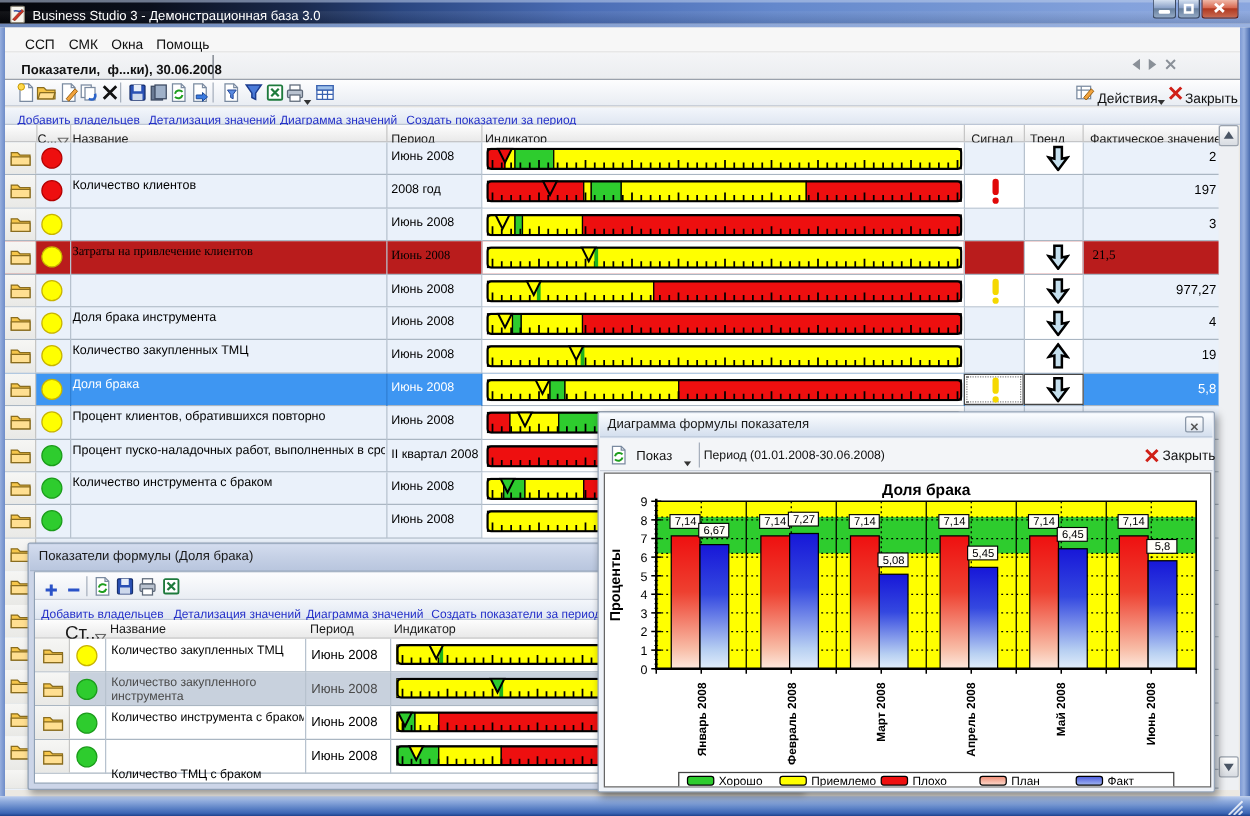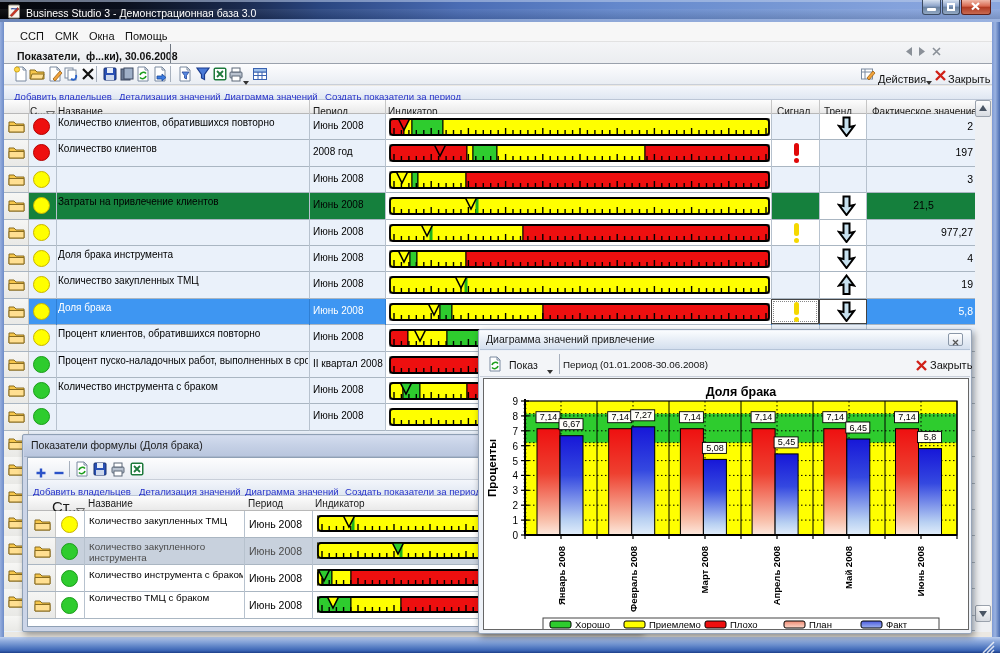--- a/index.html
+++ b/index.html
@@ -202,21 +202,20 @@
     </div>
     <div class="abs" style="left:29px;top:4px;">
       <div style="width:17px;height:17px;border-radius:50%;background:#ee0f0f;border:1px solid #b30000;"></div>
     </div>
     <div class="abs" style="left:52px;top:0;width:1px;height:26px;background:#b7c2ce"></div>
     <div class="abs" style="left:305px;top:0;width:1px;height:26px;background:#b7c2ce"></div>
     <div class="abs" style="left:381px;top:0;width:1px;height:26px;background:#b7c2ce"></div>
     <div class="abs" style="left:767px;top:0;width:1px;height:26px;background:#b7c2ce"></div>
     <div class="abs" style="left:815px;top:0;width:1px;height:26px;background:#b7c2ce"></div>
     <div class="abs" style="left:862px;top:0;width:1px;height:26px;background:#b7c2ce"></div>
-    <div class="abs" style="left:54px;top:3px;width:250px;font-size:10px;color:#000;line-height:11px;white-space:nowrap;overflow:hidden;">Количество клиентов, обратившихся повторно</div>
     <div class="abs" style="left:309px;top:6px;width:72px;overflow:hidden;font-size:10px;color:#000;white-space:nowrap;">Июнь 2008</div>
     <div class="abs" style="left:382px;top:0;width:385px;height:25px;background:#fff;"></div>
     <div class="abs" style="left:385px;top:4px;">
       <svg width="381" height="18" style="display:block">
         <rect x="1" y="1" width="14" height="16" fill="#ee0f0f" stroke="#000" stroke-width="1"></rect>
         <rect x="15" y="1" width="8" height="16" fill="#ffff00" stroke="#000" stroke-width="1"></rect>
         <rect x="23" y="1" width="31" height="16" fill="#2ecc2e" stroke="#000" stroke-width="1"></rect>
         <rect x="54" y="1" width="326" height="16" fill="#ffff00" stroke="#000" stroke-width="1"></rect>
         <path d="M5.0 17 v-7 M12.4 17 v-5 M19.9 17 v-5 M27.3 17 v-5 M34.8 17 v-5 M42.2 17 v-7 M49.6 17 v-5 M57.1 17 v-5 M64.5 17 v-5 M72.0 17 v-5 M79.4 17 v-7 M86.8 17 v-5 M94.3 17 v-5 M101.7 17 v-5 M109.2 17 v-5 M116.6 17 v-7 M124.0 17 v-5 M131.5 17 v-5 M138.9 17 v-5 M146.4 17 v-5 M153.8 17 v-7 M161.2 17 v-5 M168.7 17 v-5 M176.1 17 v-5 M183.6 17 v-5 M191.0 17 v-7 M198.4 17 v-5 M205.9 17 v-5 M213.3 17 v-5 M220.8 17 v-5 M228.2 17 v-7 M235.6 17 v-5 M243.1 17 v-5 M250.5 17 v-5 M258.0 17 v-5 M265.4 17 v-7 M272.8 17 v-5 M280.3 17 v-5 M287.7 17 v-5 M295.2 17 v-5 M302.6 17 v-7 M310.0 17 v-5 M317.5 17 v-5 M324.9 17 v-5 M332.4 17 v-5 M339.8 17 v-7 M347.2 17 v-5 M354.7 17 v-5 M362.1 17 v-5 M369.6 17 v-5 M377.0 17 v-7" stroke="#000" stroke-width="1.4" fill="none"></path>
         <rect x="1" y="1" width="379" height="16" rx="3" fill="none" stroke="#000" stroke-width="1.8"></rect>
@@ -297,21 +296,21 @@
         <rect x="23" y="1" width="6" height="16" fill="#2ecc2e" stroke="#000" stroke-width="1"></rect>
         <rect x="29" y="1" width="48" height="16" fill="#ffff00" stroke="#000" stroke-width="1"></rect>
         <rect x="77" y="1" width="303" height="16" fill="#ee0f0f" stroke="#000" stroke-width="1"></rect>
         <path d="M5.0 17 v-7 M12.4 17 v-5 M19.9 17 v-5 M27.3 17 v-5 M34.8 17 v-5 M42.2 17 v-7 M49.6 17 v-5 M57.1 17 v-5 M64.5 17 v-5 M72.0 17 v-5 M79.4 17 v-7 M86.8 17 v-5 M94.3 17 v-5 M101.7 17 v-5 M109.2 17 v-5 M116.6 17 v-7 M124.0 17 v-5 M131.5 17 v-5 M138.9 17 v-5 M146.4 17 v-5 M153.8 17 v-7 M161.2 17 v-5 M168.7 17 v-5 M176.1 17 v-5 M183.6 17 v-5 M191.0 17 v-7 M198.4 17 v-5 M205.9 17 v-5 M213.3 17 v-5 M220.8 17 v-5 M228.2 17 v-7 M235.6 17 v-5 M243.1 17 v-5 M250.5 17 v-5 M258.0 17 v-5 M265.4 17 v-7 M272.8 17 v-5 M280.3 17 v-5 M287.7 17 v-5 M295.2 17 v-5 M302.6 17 v-7 M310.0 17 v-5 M317.5 17 v-5 M324.9 17 v-5 M332.4 17 v-5 M339.8 17 v-7 M347.2 17 v-5 M354.7 17 v-5 M362.1 17 v-5 M369.6 17 v-5 M377.0 17 v-7" stroke="#000" stroke-width="1.4" fill="none"></path>
         <rect x="1" y="1" width="379" height="16" rx="3" fill="none" stroke="#000" stroke-width="1.8"></rect>
         <path d="M7.5 1 L18.5 1 L13 12 Z" fill="#ffff00" stroke="#000" stroke-width="1.6"></path>
       </svg>
     </div>
     <div class="abs" style="left:870px;top:6px;width:99px;text-align:right;font-size:10.5px;color:#000;">3</div>
   </div>
-<div class="abs" style="left:4px;top:193px;width:971px;height:27px;background:#15803d;border-bottom:1px solid #aab6c2;">
+<div class="abs" style="left:4px;top:193px;width:971px;height:27px;background:#b91c1c;border-bottom:1px solid #aab6c2;font-family:Liberation Serif, serif;">
     <div class="abs" style="left:0;top:0;width:25px;height:26px;background:linear-gradient(180deg,#f6f6f4,#e9e9e6);border-right:1px solid #c6c6c4;"></div>
     <div class="abs" style="left:4px;top:5px;">
       <svg width="17" height="14" style="display:block">
         <path d="M1 3 L6 3 L8 5 L16 5 L16 13 L1 13 Z" fill="#f6c64a" stroke="#8a6d1f" stroke-width="1"></path>
         <path d="M1 6.5 L16 6.5 L16 13 L1 13 Z" fill="#ffdf91" stroke="#8a6d1f" stroke-width="1"></path>
       </svg>
     </div>
     <div class="abs" style="left:29px;top:4px;">
       <div style="width:17px;height:17px;border-radius:50%;background:#ffff00;border:1px solid #c8b400;"></div>
     </div>
@@ -332,21 +331,21 @@
         <rect x="1" y="1" width="379" height="16" rx="3" fill="none" stroke="#000" stroke-width="1.8"></rect>
         <path d="M76.5 1 L87.5 1 L82 12 Z" fill="#ffff00" stroke="#000" stroke-width="1.6"></path>
       </svg>
     </div>
     <div class="abs" style="left:816px;top:0px;width:46px;height:26px;background:#fff;"></div>
     <div class="abs" style="left:833px;top:2px;">
       <svg width="19" height="21" style="display:block">
         <path d="M6.5 1.5 L12.5 1.5 L12.5 11 L17 10 L9.5 20 L2 10 L6.5 11 Z" fill="#c6e0ee" stroke="#000" stroke-width="2" stroke-linejoin="miter"></path>
       </svg>
     </div>
-    <div class="abs" style="left:870px;top:6px;width:99px;text-align:center;font-size:10.5px;color:#000;">21,5</div>
+    <div class="abs" style="left:870px;top:6px;width:99px;text-align:left;font-size:10.5px;color:#000;">21,5</div>
   </div>
 <div class="abs" style="left:4px;top:220px;width:971px;height:26px;background:#eaf1fa;border-bottom:1px solid #aab6c2;">
     <div class="abs" style="left:0;top:0;width:25px;height:25px;background:linear-gradient(180deg,#f6f6f4,#e9e9e6);border-right:1px solid #c6c6c4;"></div>
     <div class="abs" style="left:4px;top:5px;">
       <svg width="17" height="14" style="display:block">
         <path d="M1 3 L6 3 L8 5 L16 5 L16 13 L1 13 Z" fill="#f6c64a" stroke="#8a6d1f" stroke-width="1"></path>
         <path d="M1 6.5 L16 6.5 L16 13 L1 13 Z" fill="#ffdf91" stroke="#8a6d1f" stroke-width="1"></path>
       </svg>
     </div>
     <div class="abs" style="left:29px;top:4px;">
@@ -865,39 +864,39 @@
             <path d="M1 3 L6 3 L8 5 L16 5 L16 13 L1 13 Z" fill="#f6c64a" stroke="#8a6d1f" stroke-width="1"></path>
             <path d="M1 6.5 L16 6.5 L16 13 L1 13 Z" fill="#ffdf91" stroke="#8a6d1f" stroke-width="1"></path>
           </svg>
         </div>
 <div class="abs" style="left:33px;top:5px;">
           <div style="width:17px;height:17px;border-radius:50%;background:#2ecc2e;border:1px solid #1a9c1a;"></div>
         </div>
 <div class="abs" style="left:56px;top:0;width:1px;height:27px;background:#b7c2ce"></div>
 <div class="abs" style="left:216px;top:0;width:1px;height:27px;background:#b7c2ce"></div>
 <div class="abs" style="left:284px;top:0;width:1px;height:27px;background:#b7c2ce"></div>
-<div class="abs" style="left:61px;top:0;width:128px;font-size:9.8px;line-height:11px;color:#000;white-space:nowrap;overflow:hidden;">Количество ТМЦ с браком</div>
+<div class="abs" style="left:61px;top:22px;width:128px;font-size:9.8px;line-height:11px;color:#000;white-space:nowrap;overflow:hidden;">Количество ТМЦ с браком</div>
 <div class="abs" style="left:221px;top:7px;font-size:10.5px;color:#000;white-space:nowrap;">Июнь 2008</div>
 <div class="abs" style="left:289px;top:4px;">
           <svg width="310" height="17" style="display:block">
             <rect x="0" y="1" width="34" height="15" fill="#2ecc2e" stroke="#000" stroke-width="1"></rect>
             <rect x="34" y="1" width="50" height="15" fill="#ffff00" stroke="#000" stroke-width="1"></rect>
             <rect x="84" y="1" width="226" height="15" fill="#ee0f0f" stroke="#000" stroke-width="1"></rect>
             <path d="M5.0 16 v-7 M12.2 16 v-5 M19.4 16 v-5 M26.6 16 v-5 M33.8 16 v-5 M41.0 16 v-7 M48.2 16 v-5 M55.4 16 v-5 M62.6 16 v-5 M69.8 16 v-5 M77.0 16 v-7 M84.2 16 v-5 M91.4 16 v-5 M98.6 16 v-5 M105.8 16 v-5 M113.0 16 v-7 M120.2 16 v-5 M127.4 16 v-5 M134.6 16 v-5 M141.8 16 v-5 M149.0 16 v-7 M156.2 16 v-5 M163.4 16 v-5 M170.6 16 v-5 M177.8 16 v-5 M185.0 16 v-7 M192.2 16 v-5 M199.4 16 v-5 M206.6 16 v-5 M213.8 16 v-5 M221.0 16 v-7 M228.2 16 v-5 M235.4 16 v-5 M242.6 16 v-5 M249.8 16 v-5 M257.0 16 v-7 M264.2 16 v-5 M271.4 16 v-5 M278.6 16 v-5 M285.8 16 v-5 M293.0 16 v-7 M300.2 16 v-5" stroke="#000" stroke-width="1.4" fill="none"></path>
             <rect x="1" y="1" width="308" height="15" rx="3" fill="none" stroke="#000" stroke-width="1.8"></rect>
             <path d="M10.5 1 L21.5 1 L16 12 Z" fill="#ffff00" stroke="#000" stroke-width="1.6"></path>
           </svg>
         </div>
 </div>
 </div>
 </div>
 <div class="abs" style="left:478px;top:329px;width:494px;height:305px;z-index:10;
 background:#eef2f8;border:1px solid #97a5b8;box-shadow:2px 3px 7px rgba(0,0,0,0.4);border-radius:2px;">
 <div class="abs" style="left:1px;top:1px;right:1px;height:19px;background:linear-gradient(180deg,#fafcfe,#d4dfee);border-bottom:1px solid #b5c4d8;"></div>
-<div class="abs" style="left:7px;top:3px;font-size:10.5px;color:#1a1a1a;">Диаграмма значений привлечение</div>
+<div class="abs" style="left:7px;top:3px;font-size:10.5px;color:#1a1a1a;">Диаграмма формулы показателя</div>
 <div class="abs" style="left:469px;top:3px;width:15px;height:13px;background:linear-gradient(180deg,#fff,#dde4ee);border:1px solid #8a97a8;border-radius:2px;">
 <svg width="13" height="11">
         <path d="M4 3 L9 8 M9 3 L4 8" stroke="#555" stroke-width="1.3"></path>
       </svg></div>
 <div class="abs" style="left:1px;top:21px;right:1px;height:26px;background:#f3f5f8;border-bottom:1px solid #c9cfd9;"></div>
 <div class="abs" style="left:8px;top:26px;">
       <svg width="16" height="16" viewBox="0 0 16 16" style="display:block">
         <path d="M3 1 L10 1 L13 4 L13 15 L3 15 Z" fill="#fff" stroke="#7a8aa0" stroke-width="1"></path>
         <path d="M10 1 L10 4 L13 4" fill="none" stroke="#7a8aa0" stroke-width="1"></path>
         <path d="M5 9 a3.5 3.5 0 0 1 6 -1.5 M11 10 a3.5 3.5 0 0 1 -6 1.5" fill="none" stroke="#1e9e1e" stroke-width="1.6"></path>

